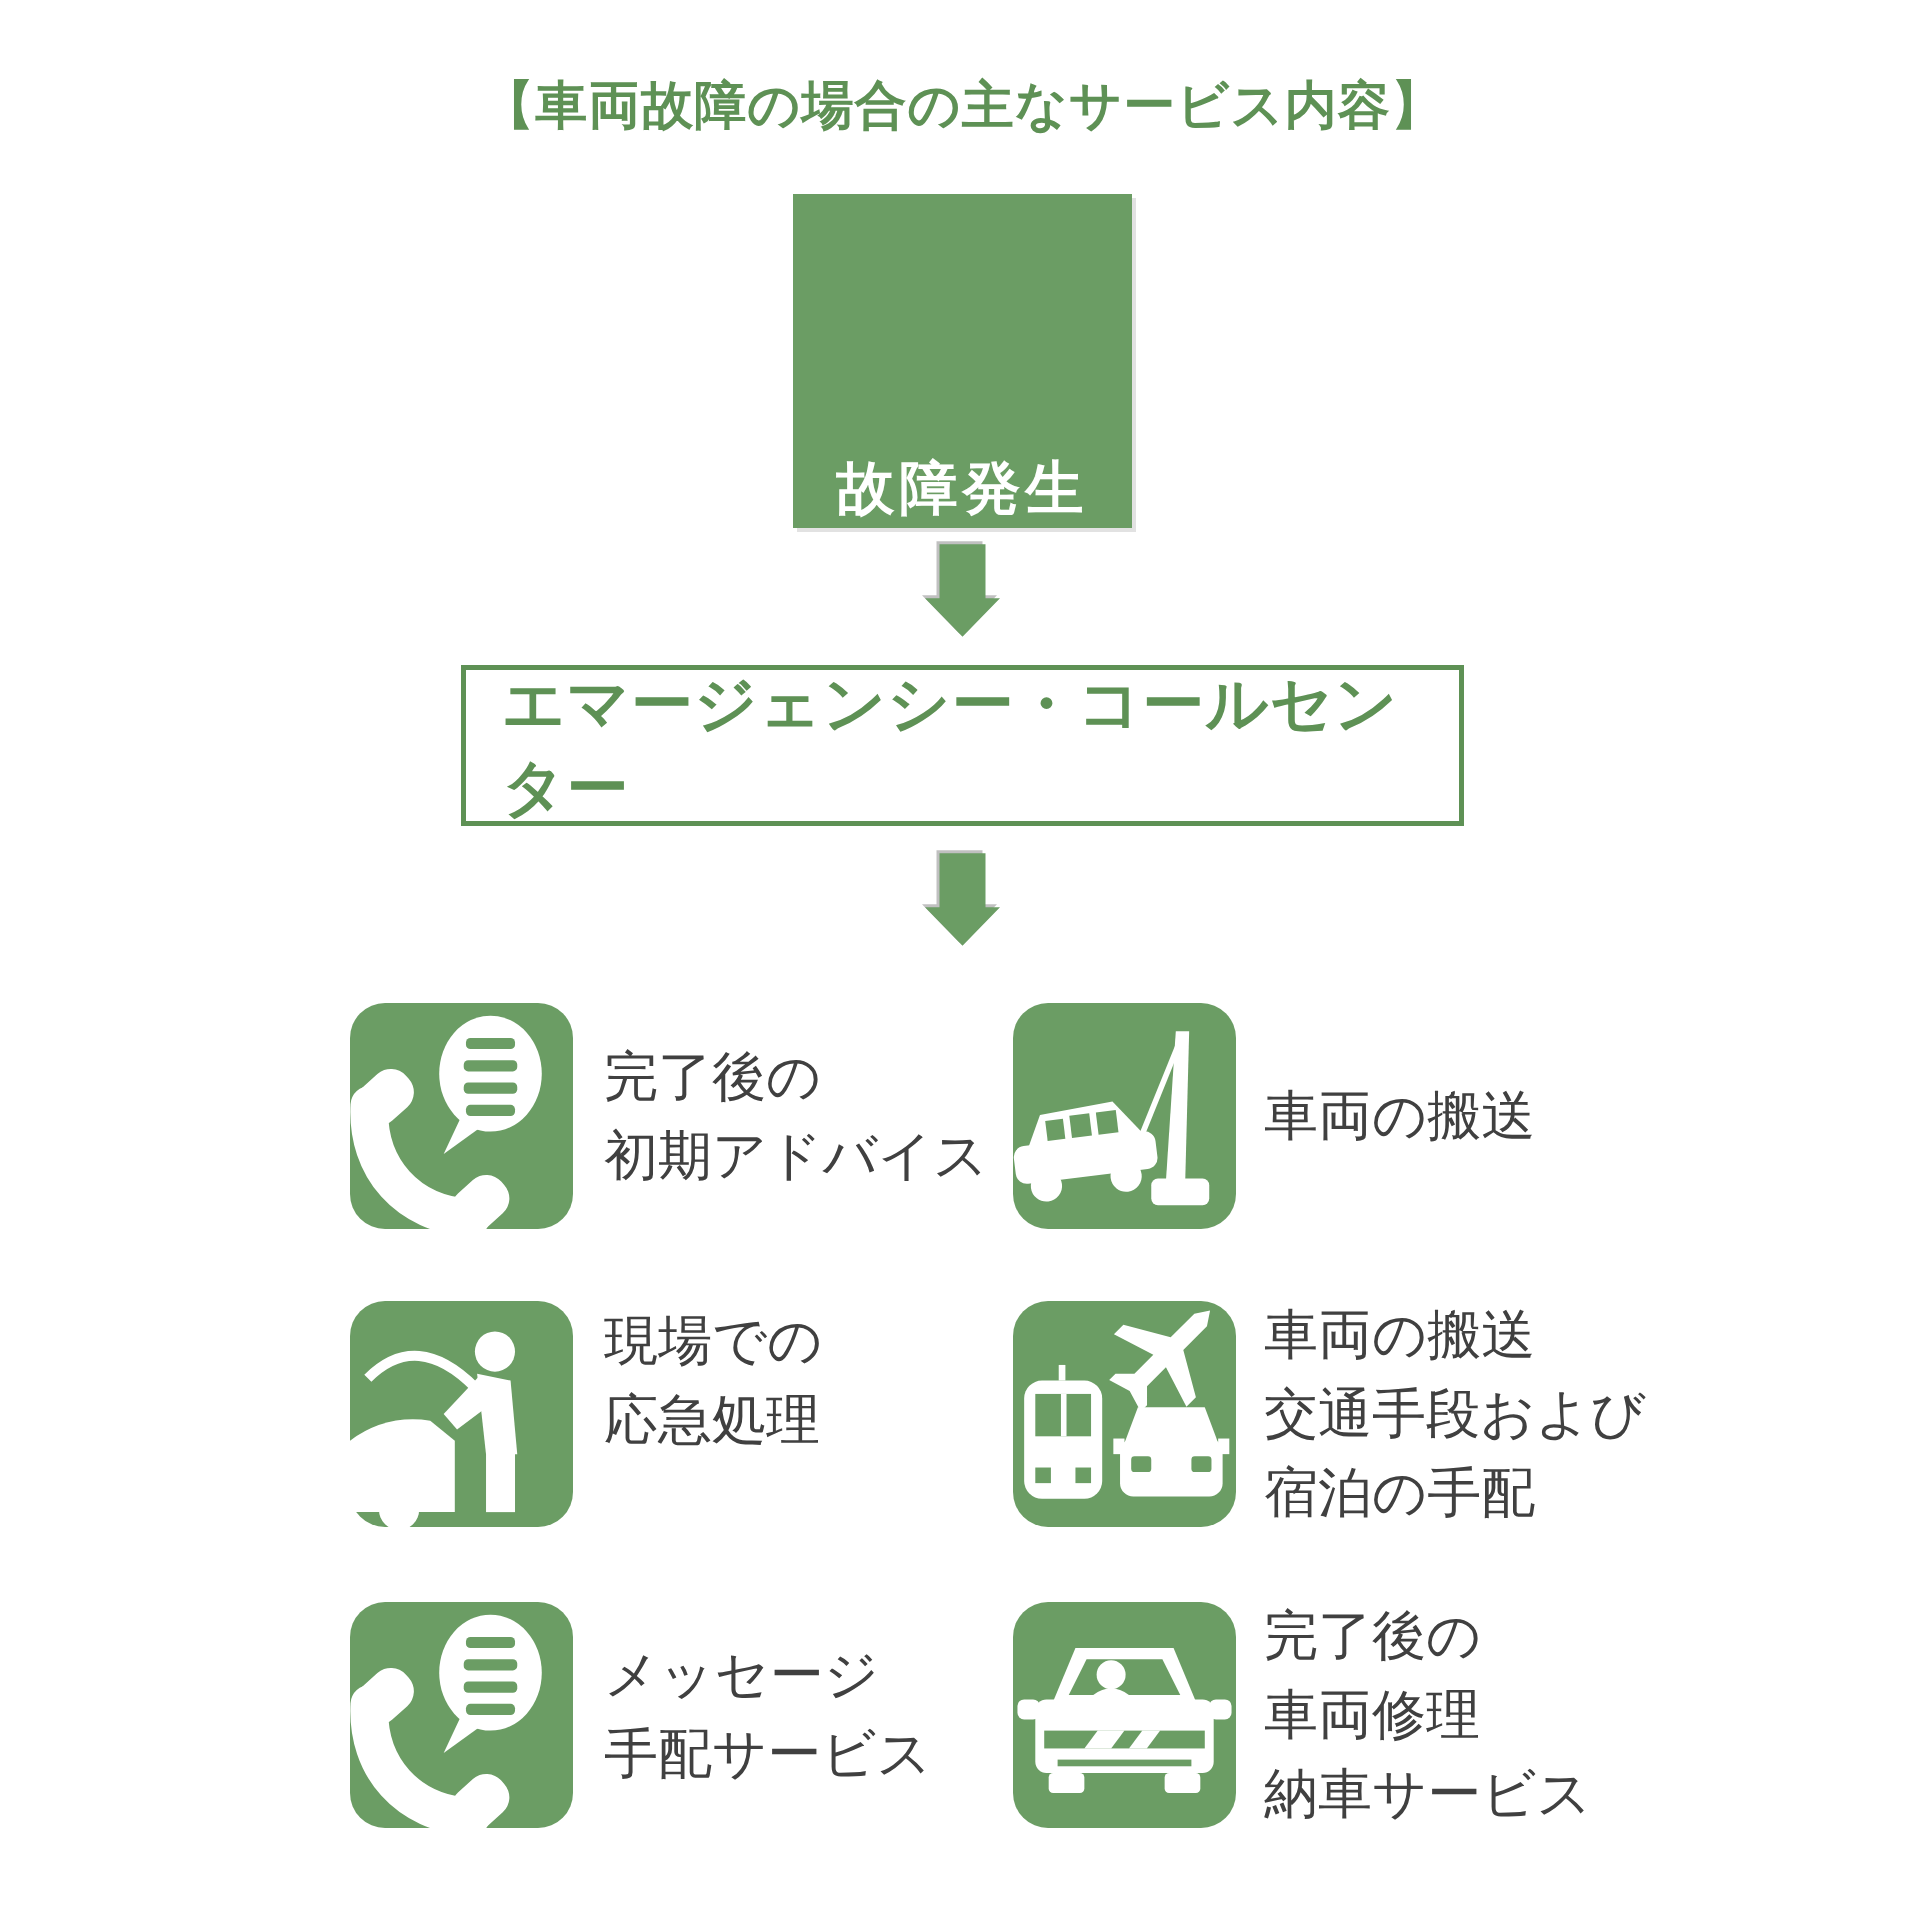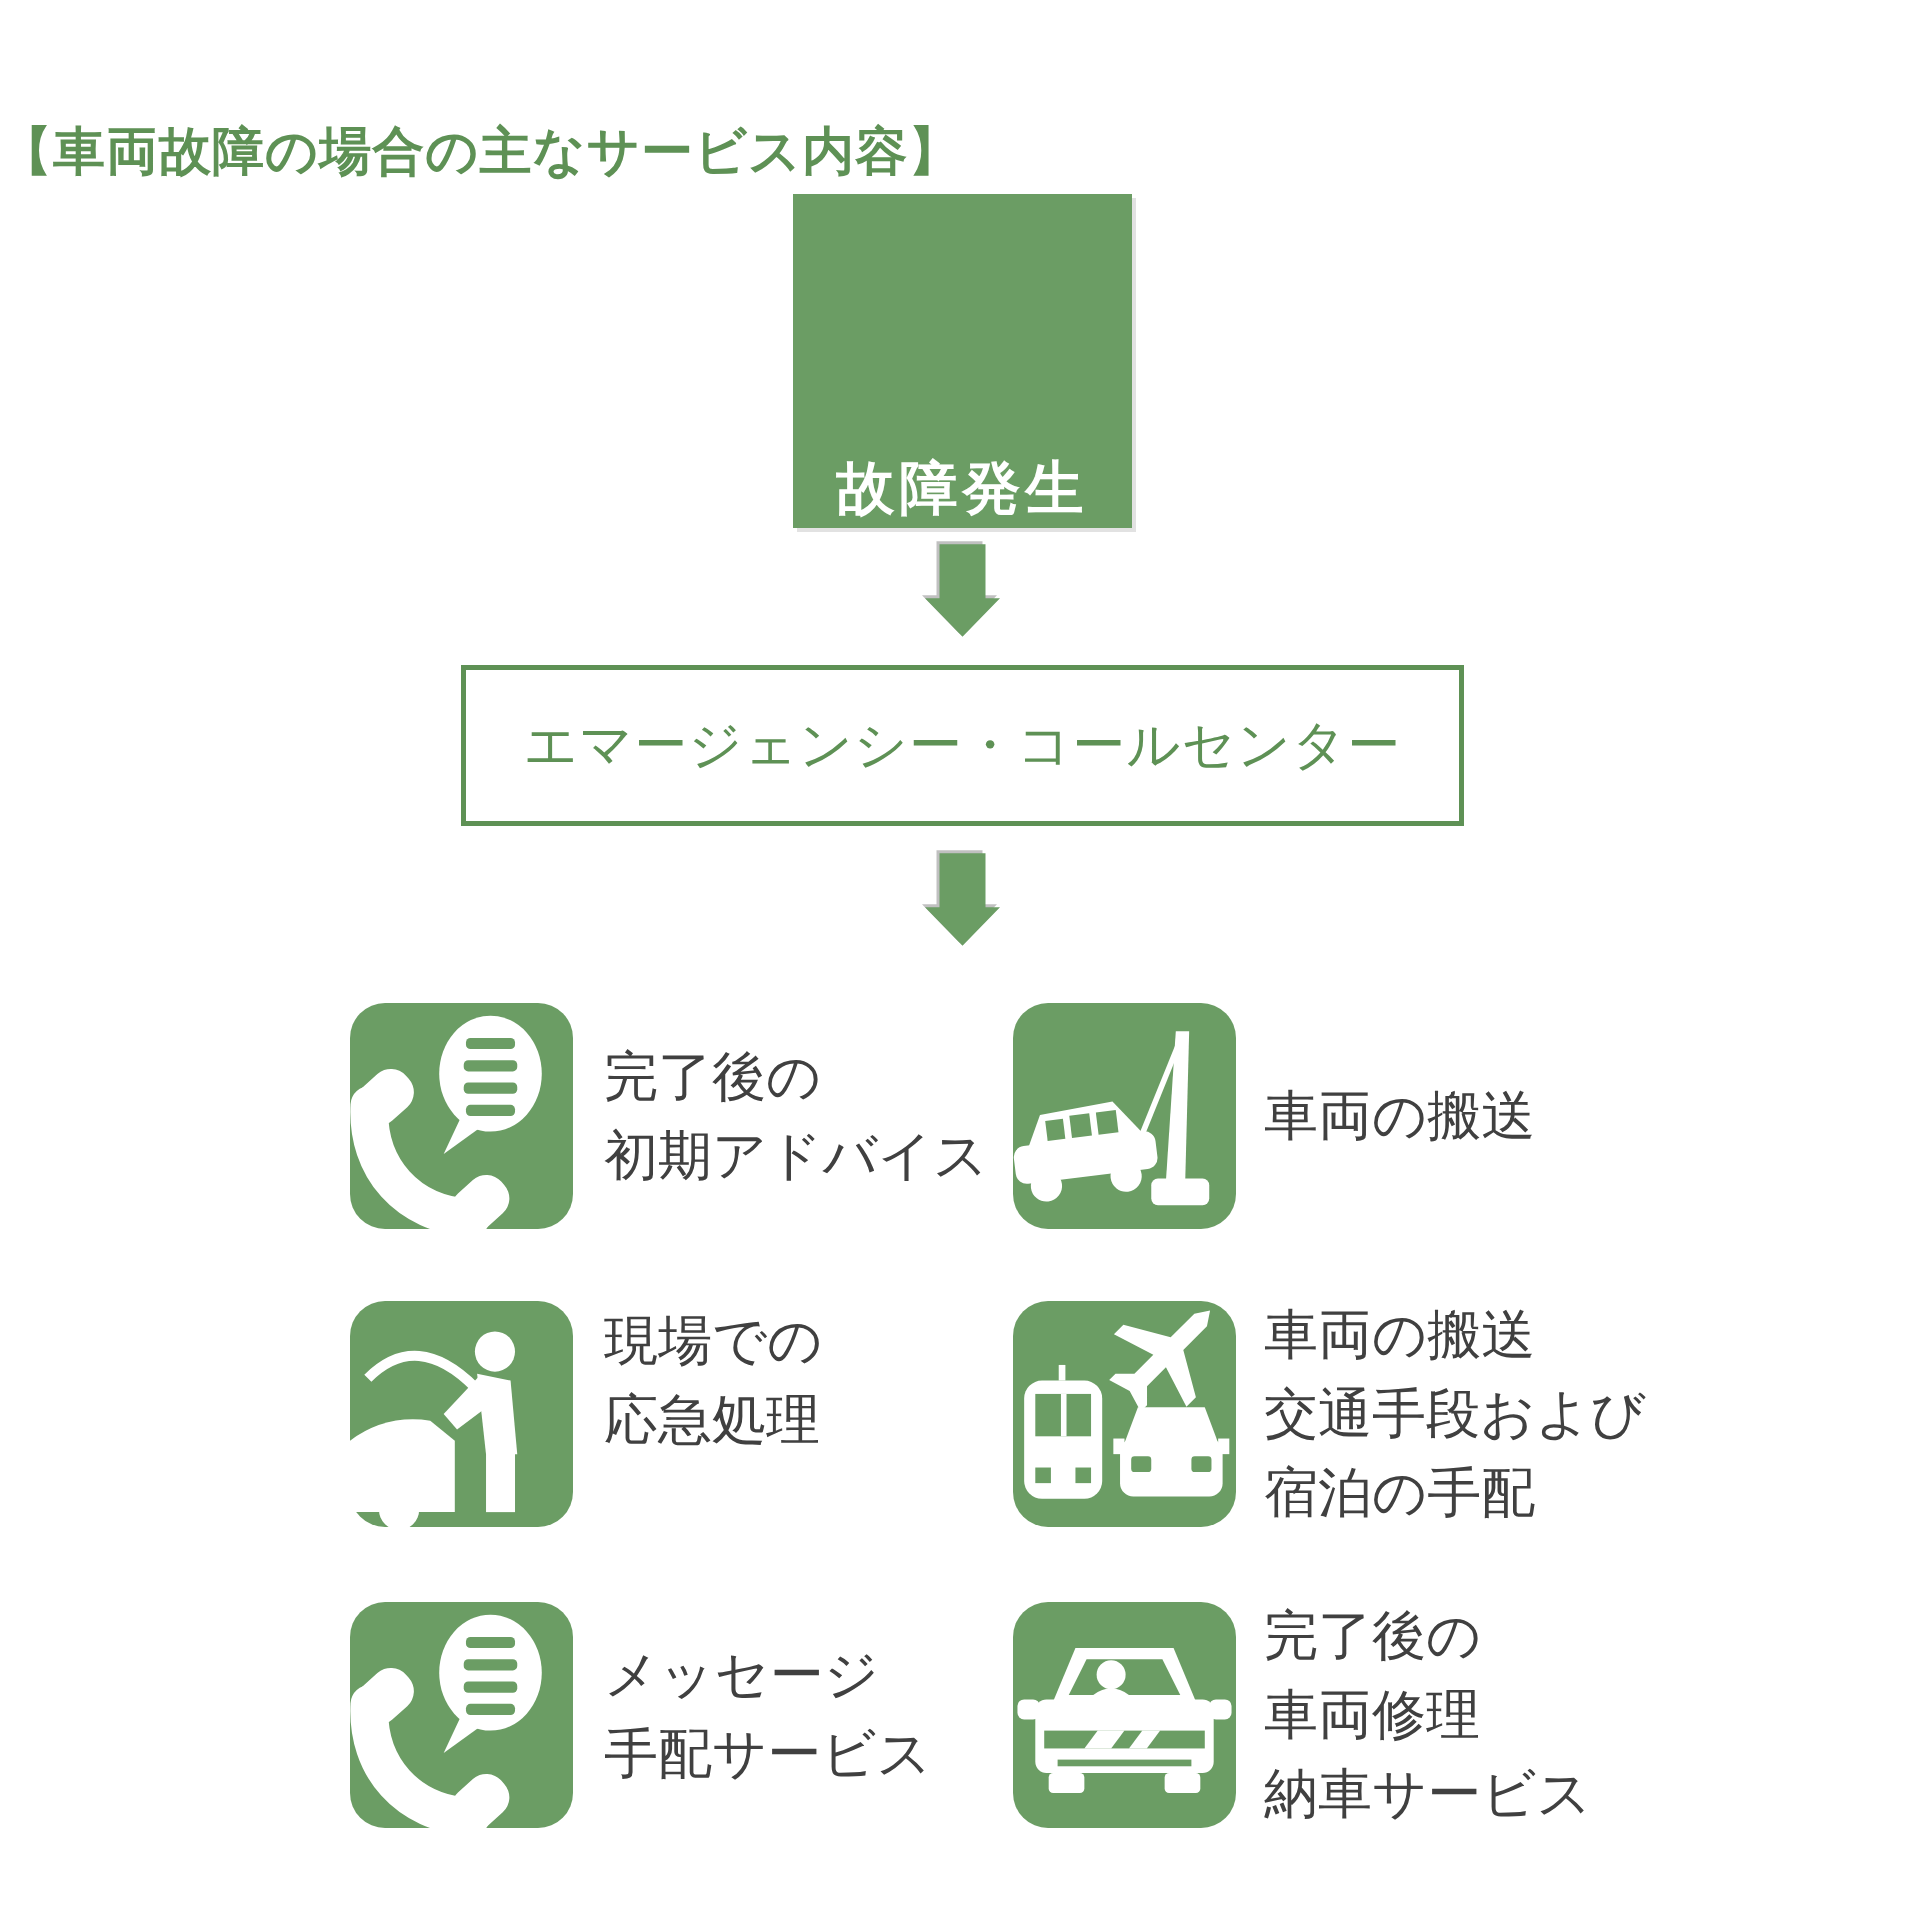--- a/index.html
+++ b/index.html
@@ -4,35 +4,35 @@
 <style>
   :root{
     --g:#6b9d64;      
     --gd:#5e9155;     
     --t:#404040;      
   }
   html,body{margin:0;padding:0;background:#fff;}
   body{width:1926px;height:1926px;position:relative;overflow:hidden;
        font-family:"Liberation Sans","DejaVu Sans",sans-serif;}
   .abs{position:absolute;}
-  .title{left:0;right:0;top:71px;text-align:left;font-size:52px;
-         font-weight:bold;color:var(--gd);letter-spacing:1px;margin-top:46px;}
+  .title{left:0;right:0;top:71px;text-align:center;font-size:52px;
+         font-weight:bold;color:var(--gd);letter-spacing:1px;}
   .start-box{left:793px;top:194px;width:339px;height:334px;background:var(--g);
              display:flex;align-items:flex-end;justify-content:center;
              box-shadow:4px 4px 0 rgba(165,165,165,0.32);}
   .start-box span{color:#fff;font-size:58px;font-weight:bold;letter-spacing:5px;}
   .arrow{width:75px;height:93px;
          filter:drop-shadow(-3px -3px 0 rgba(130,130,130,0.5));}
   .a1{left:925px;top:544px;}
   .a2{left:925px;top:853px;}
   .arrow polygon{fill:var(--g);}
   .center-box{left:461px;top:665px;width:1003px;height:161px;background:#fff;
               border:5px solid var(--gd);box-sizing:border-box;
               display:flex;align-items:center;justify-content:center;}
-  .center-box span{color:var(--gd);font-size:53px;font-weight:normal;letter-spacing:1px;}
+  .center-box span{color:var(--gd);font-size:62px;font-weight:bold;letter-spacing:1px;margin-left:36px;}
   .tile{width:223px;height:226px;border-radius:35px;background:var(--g);}
   .t1{left:350px;top:1003px}  .t2{left:1013px;top:1003px}
   .t3{left:350px;top:1301px}  .t4{left:1013px;top:1301px}
   .t5{left:350px;top:1602px}  .t6{left:1013px;top:1602px}
   .tile svg{width:100%;height:100%;display:block;}
   .icon .w{fill:#fff;}
   .icon .g{fill:var(--g);}
   .icon .ws{stroke:#fff;fill:none;}
   .label{font-size:54px;line-height:79px;color:var(--t);white-space:nowrap;}
   .l1{left:604px;top:1037px} .l2{left:1264px;top:1076px}

